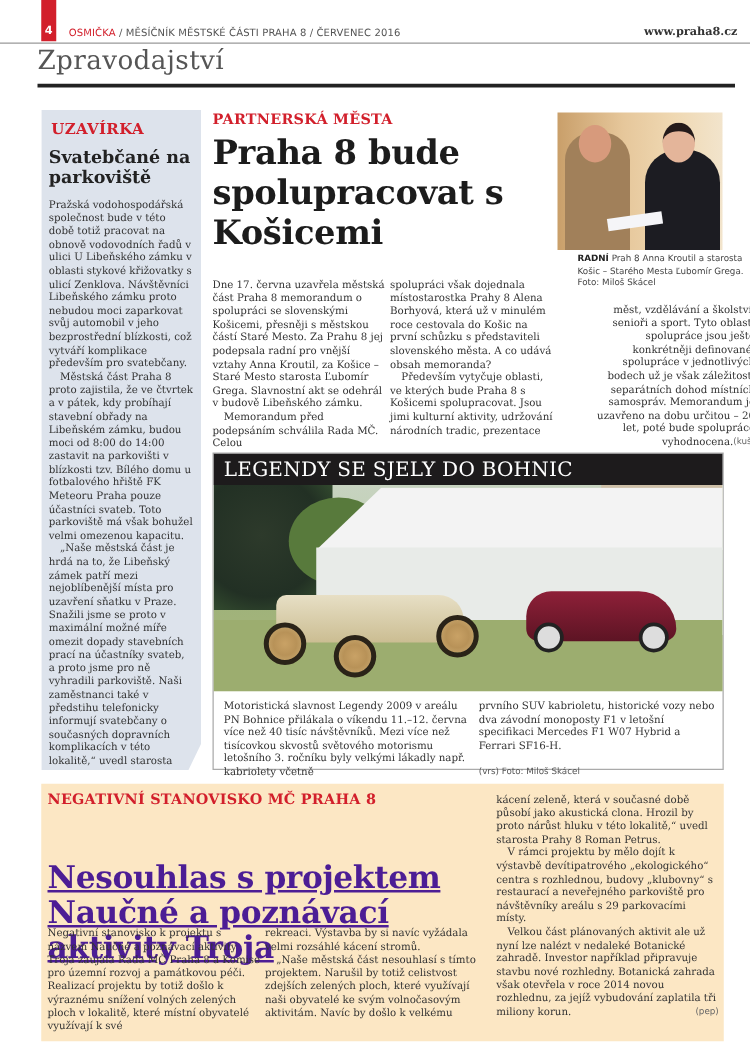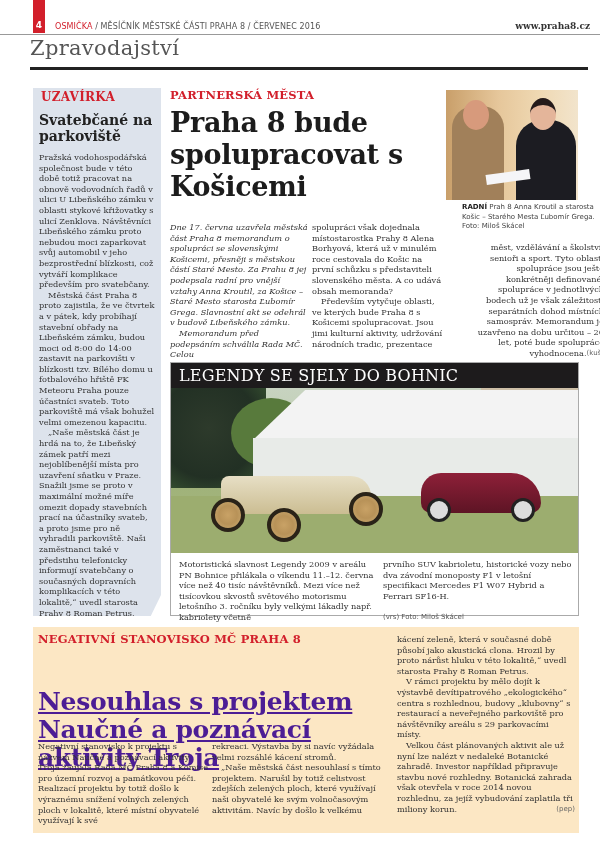--- a/index.html
+++ b/index.html
@@ -9,35 +9,35 @@
   .page-tab { position: absolute; left: 33px; top: 0; width: 12px; height: 33px; background: #d21f2b; }
   .page-num { position: absolute; left: 33px; top: 20px; width: 12px; text-align: center; color: #fff; font: bold 9px "DejaVu Sans", sans-serif; }
   .header-line { position: absolute; left: 0; right: 0; top: 34px; border-top: 1px solid #999; }
   .running-head { position: absolute; left: 55px; top: 22px; font: 8px "DejaVu Sans", sans-serif; color: #555; letter-spacing: 0.1px; }
   .running-head .brand { color: #d21f2b; font-weight: normal; }
   .site { position: absolute; right: 10px; top: 21px; font: bold 9px "DejaVu Serif", serif; color: #333; }
   .section-title { position: absolute; left: 30px; top: 36px; font: 21px "DejaVu Serif", serif; color: #555; letter-spacing: 0.3px; }
   .section-rule { position: absolute; left: 30px; right: 12px; top: 67px; border-top: 3px solid #222; }
 
   
-  .sidebar { position: absolute; left: 33px; top: 88px; width: 128px; height: 528px; background: #dde3ec; clip-path: polygon(0 0,100% 0,100% 96%,92% 100%,0 100%); padding: 2px 6px 0 6px; }
+  .sidebar { position: absolute; left: 33px; top: 88px; width: 128px; height: 528px; background: #dde3ec; clip-path: polygon(0 0,100% 0,100% 96%,92% 100%,0 100%); padding: 8px 6px 0 6px; }
   .sidebar .kicker { font: bold 12px "DejaVu Serif", serif; color: #d21f2b; letter-spacing: 0.3px; margin-left: 2px; }
   .sidebar .headline { font: bold 14px/16px "DejaVu Serif", serif; color: #222; margin-top: 8px; }
   .sidebar .body { font: 8.2px/10.6px "DejaVu Serif", serif; color: #333; margin-top: 8px; }
   .sidebar .body p { text-indent: 0; }
   .sidebar .body p + p { text-indent: 9px; }
   .author { font: 7px "DejaVu Sans", sans-serif; color: #666; float: right; margin-top: 1px; }
 
   
   .kicker-red { font: bold 11.5px "DejaVu Serif", serif; color: #d21f2b; letter-spacing: 0.2px; }
   .art1-kicker { position: absolute; left: 170px; top: 88px; }
   .art1-title { position: absolute; left: 170px; top: 107px; width: 270px; font: bold 27px/32px "DejaVu Serif", serif; color: #1c1c1c; letter-spacing: -0.3px; }
   .col { position: absolute; font: 8.2px/10.6px "DejaVu Serif", serif; color: #333; }
   .col p + p { text-indent: 9px; }
-  .art1-c1 { left: 170px; top: 222px; width: 138px; font-style: italic; }
+  .art1-c1 { left: 170px; top: 222px; width: 138px; }
   .art1-c2 { left: 312px; top: 222px; width: 134px; }
   .art1-c3 { left: 468px; top: 242px; width: 136px; text-align: right; }
 
   .photo1 { position: absolute; left: 446px; top: 90px; width: 132px; height: 110px; background: linear-gradient(90deg,#c99f6a 0%,#e6c79b 40%,#efd8b2 70%,#f2e4cc 100%); overflow: hidden; }
   .photo1 .man { position: absolute; left: 6px; top: 16px; width: 52px; height: 94px; background: #a1805a; border-radius: 22px 22px 0 0; }
   .photo1 .man-head { position: absolute; left: 17px; top: 10px; width: 26px; height: 30px; background: #d79a7c; border-radius: 50%; }
   .photo1 .woman { position: absolute; left: 70px; top: 30px; width: 60px; height: 80px; background: #1c1c22; border-radius: 26px 26px 0 0; }
   .photo1 .woman-head { position: absolute; left: 84px; top: 8px; width: 26px; height: 32px; background: #e4b59a; border-radius: 50%; border-top: 7px solid #241a1a; }
   .photo1 .paper { position: absolute; left: 40px; top: 82px; width: 44px; height: 10px; background: #f5f5f8; transform: rotate(-8deg); }
   .caption1 { position: absolute; left: 446px; top: 203px; width: 138px; font: 7px/9.5px "DejaVu Sans", sans-serif; color: #444; margin-left: 16px; }

